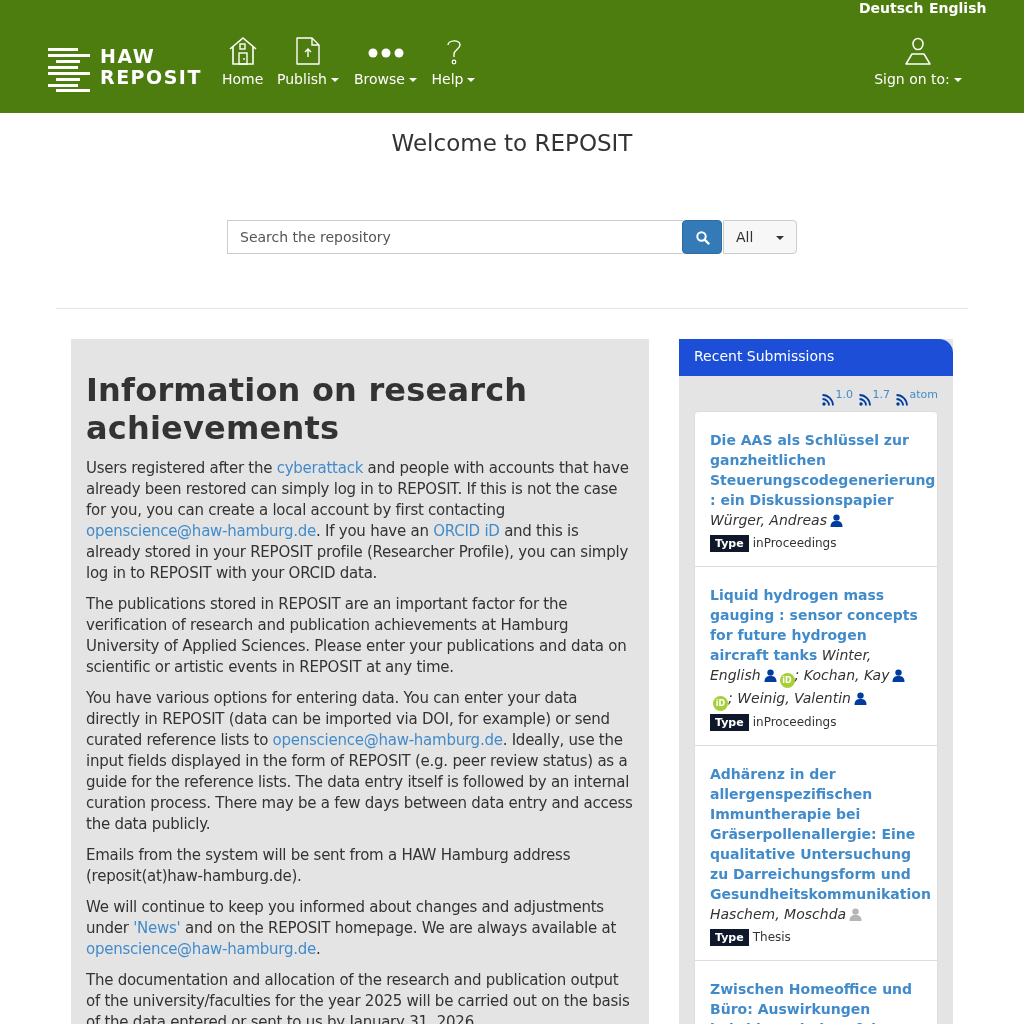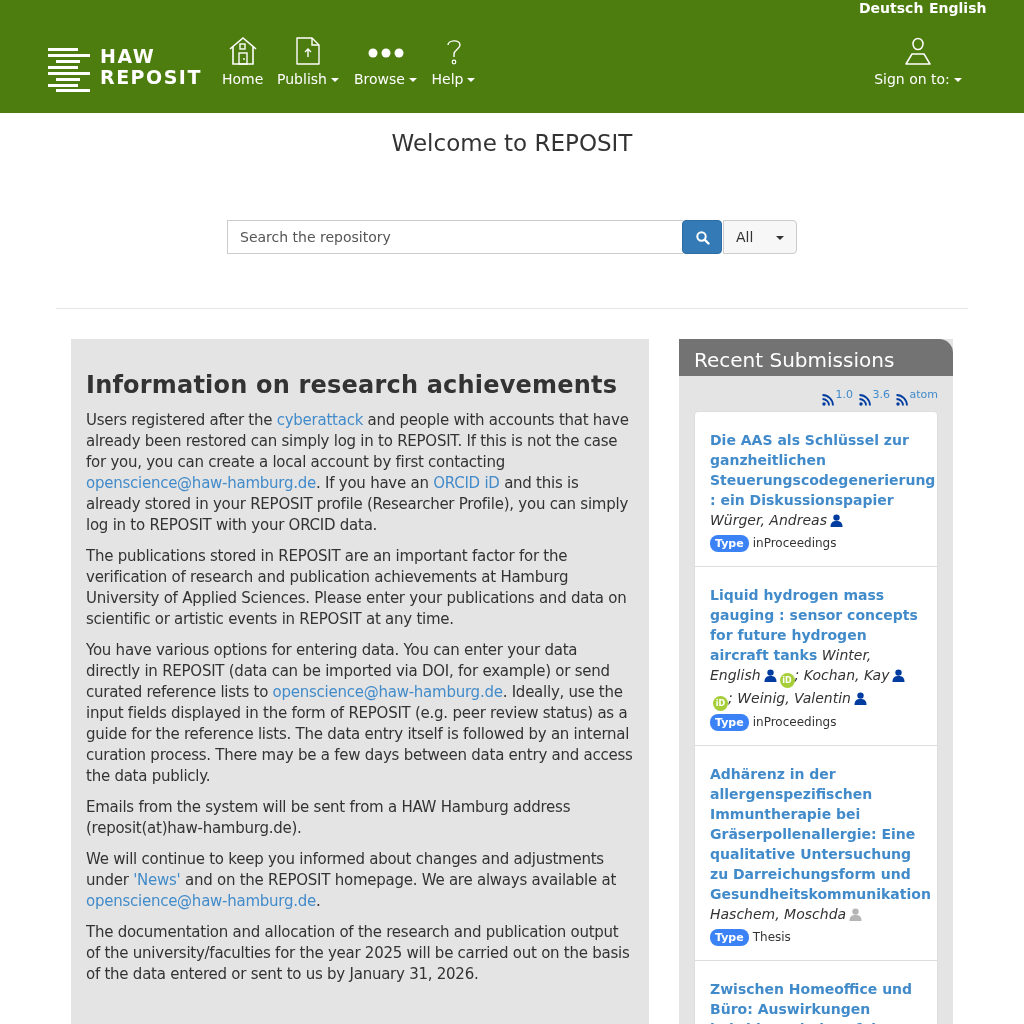--- a/index.html
+++ b/index.html
@@ -35,38 +35,38 @@
   .search-btn svg { position: absolute; left: 13px; top: 10px; }
   .scope-select { position: absolute; left: 496px; top: 0; width: 74px; height: 34px; border: 1px solid #cccccc; border-radius: 0 4px 4px 0; background: #f7f7f7; font-size: 14px; color: #333333; padding: 8px 12px; }
   .scope-select .caret { position: absolute; right: 12px; top: 15px; border-top-color: #333333; margin: 0; }
 
   .divider { position: absolute; left: 56px; top: 308px; width: 912px; height: 1px; background: #e6e6e6; }
 
   
   .msg-panel { position: absolute; left: 71px; top: 339px; width: 578px; height: 700px; background: #e4e4e4; }
   .msg-head { height: 37px; background: #ffd500; border-radius: 0 14px 0 0; padding: 9px 15px; font-size: 15px; color: #222222; }
   .msg-body { padding: 32px 15px 0 15px; }
-  .msg-title { font-size: 24px; font-weight: bold; color: #333333; margin-bottom: 11px; letter-spacing: 0.2px; }
+  .msg-title { font-size: 32px; font-weight: bold; color: #333333; margin-bottom: 11px; letter-spacing: 0.2px; }
   .msg-p { font-size: 15px; line-height: 21px; margin-bottom: 10px; color: #333333; letter-spacing: -0.25px; }
 
   
   .recent { position: absolute; left: 679px; top: 339px; width: 274px; height: 700px; background: #e4e4e4; }
-  .recent-head { height: 37px; background: #737373; border-radius: 0 14px 0 0; padding: 9px 15px; font-size: 20px; color: #ffffff; }
+  .recent-head { height: 37px; background: #1d4ed8; border-radius: 0 14px 0 0; padding: 9px 15px; font-size: 14px; color: #ffffff; }
   .feeds { position: absolute; right: 15px; top: 51px; font-size: 11px; color: #428bca; }
   .feeds span { display: inline-block; vertical-align: top; }
   .feed-icon { margin-left: 2px; vertical-align: -6px !important; }
   .feed-lbl { position: relative; top: -2px; margin-left: 2px; }
   .sub-list { position: absolute; left: 15px; top: 72px; width: 244px; background: #ffffff; border: 1px solid #dddddd; border-radius: 4px; }
   .sub-item { border-bottom: 1px solid #dddddd; padding: 18px 15px 14px 15px; font-size: 14px; line-height: 20px; }
   .sub-title { font-weight: bold; color: #428bca; }
   .sub-author { font-style: italic; color: #333333; }
   .person-icon { display: inline-block; vertical-align: -2px; margin-left: 3px; }
   .orcid-icon { display: inline-block; width: 15px; height: 15px; border-radius: 50%; background: #a6ce39; color: #ffffff; font-size: 8px; font-weight: bold; text-align: center; line-height: 15px; vertical-align: -3px; margin-left: 3px; font-style: normal; }
   .sub-type { margin-top: 2px; font-size: 12px; line-height: 18px; }
-  .type-badge { display: inline-block; background: #3b82f6; color: #ffffff; font-weight: bold; font-size: 11px; padding: 0 5px; border-radius: 8px; margin-right: 4px; line-height: 17px; }
+  .type-badge { display: inline-block; background: #0f172a; color: #ffffff; font-weight: bold; font-size: 11px; padding: 0 5px; border-radius: 0; margin-right: 4px; line-height: 17px; }
 </style>
 </head>
 <body>
 
 <div class="topbar">
   <a class="lang lang-de">Deutsch</a>
   <a class="lang lang-en">English</a>
 
   <a class="logo">
     <span class="logo-lines">
@@ -168,21 +168,21 @@
   <div class="feeds">
     <a><span class="feed-icon"><svg width="12" height="12" viewBox="0 0 12 12">
             <circle cx="2" cy="10" r="1.7" fill="#003ca0"></circle>
             <path d="M0.5 5 A6.5 6.5 0 0 1 7 11.5" fill="none" stroke="#003ca0" stroke-width="1.8"></path>
             <path d="M0.5 1 A10.5 10.5 0 0 1 11 11.5" fill="none" stroke="#003ca0" stroke-width="1.8"></path>
           </svg></span><span class="feed-lbl">1.0</span></a>
     <a><span class="feed-icon"><svg width="12" height="12" viewBox="0 0 12 12">
             <circle cx="2" cy="10" r="1.7" fill="#003ca0"></circle>
             <path d="M0.5 5 A6.5 6.5 0 0 1 7 11.5" fill="none" stroke="#003ca0" stroke-width="1.8"></path>
             <path d="M0.5 1 A10.5 10.5 0 0 1 11 11.5" fill="none" stroke="#003ca0" stroke-width="1.8"></path>
-          </svg></span><span class="feed-lbl">3.6</span></a>
+          </svg></span><span class="feed-lbl">1.7</span></a>
     <a><span class="feed-icon"><svg width="12" height="12" viewBox="0 0 12 12">
             <circle cx="2" cy="10" r="1.7" fill="#003ca0"></circle>
             <path d="M0.5 5 A6.5 6.5 0 0 1 7 11.5" fill="none" stroke="#003ca0" stroke-width="1.8"></path>
             <path d="M0.5 1 A10.5 10.5 0 0 1 11 11.5" fill="none" stroke="#003ca0" stroke-width="1.8"></path>
           </svg></span><span class="feed-lbl">atom</span></a>
   </div>
   <div class="sub-list" id="sub-list">
       <div class="sub-item"><a class="sub-title">Die AAS als Schlüssel zur ganzheitlichen Steuerungscodegenerierung : ein Diskussionspapier</a> <span class="sub-author">Würger, Andreas</span><span class="person-icon"><svg width="13" height="13" viewBox="0 0 13 13">
             <circle cx="6.5" cy="3.6" r="3.2" fill="#003ca0"></circle>
             <path d="M0.5 13 C0.5 8 3 7 6.5 7 C10 7 12.5 8 12.5 13 Z" fill="#003ca0"></path>

